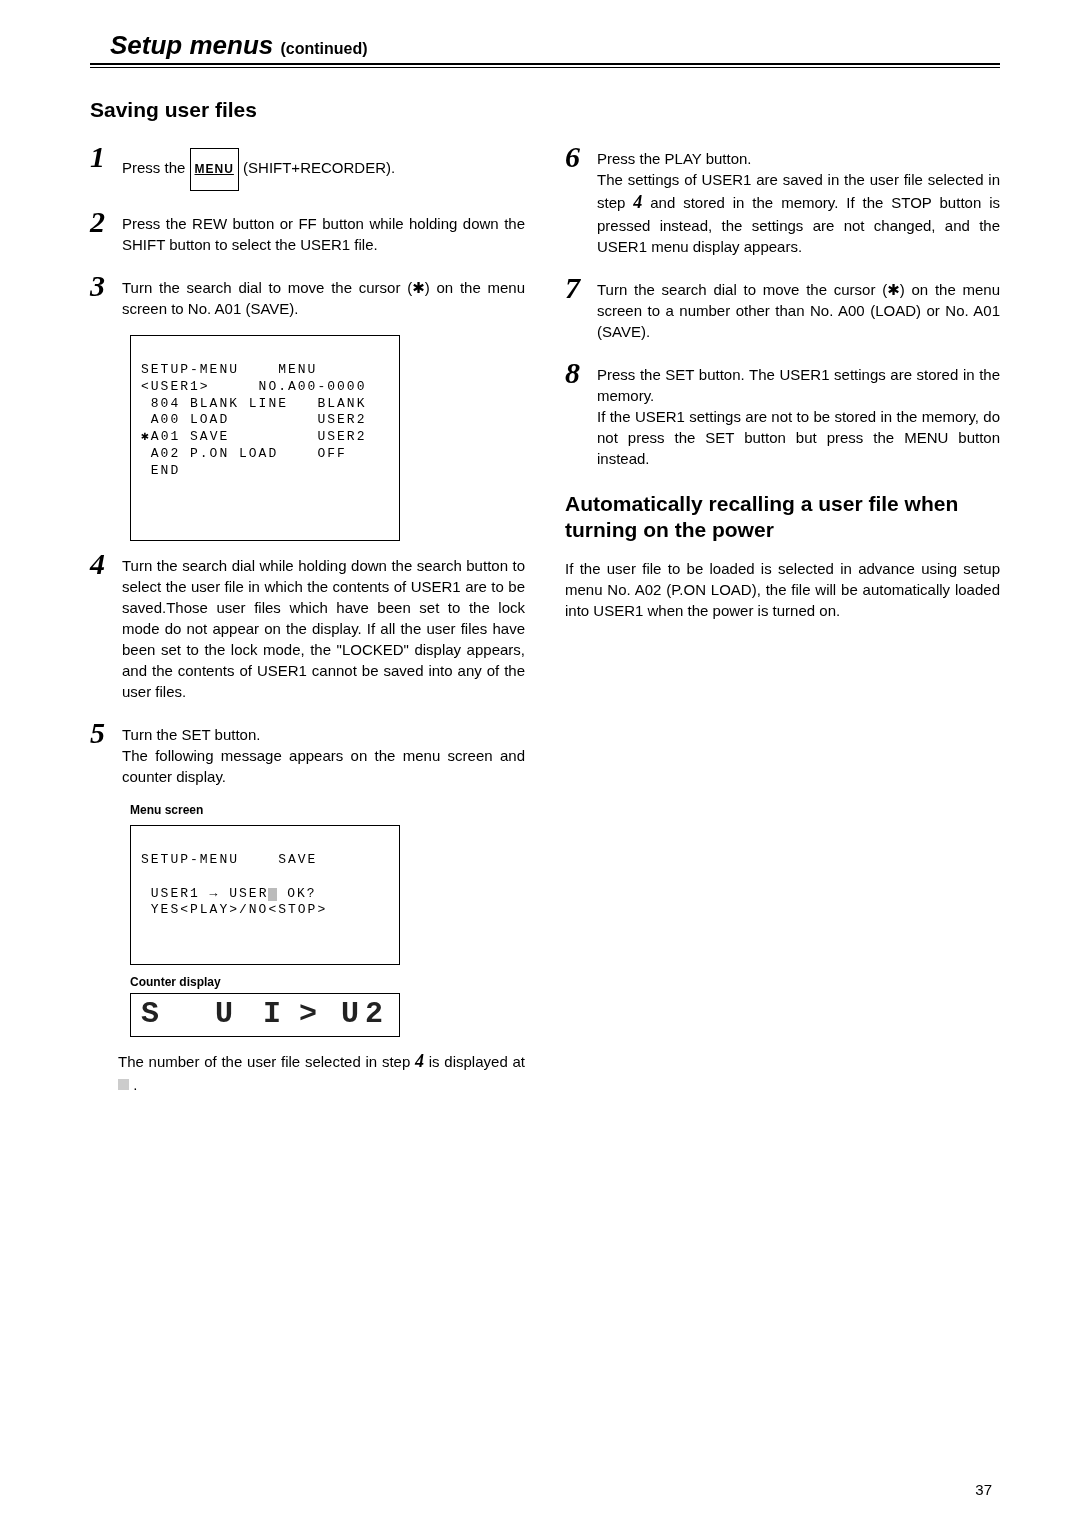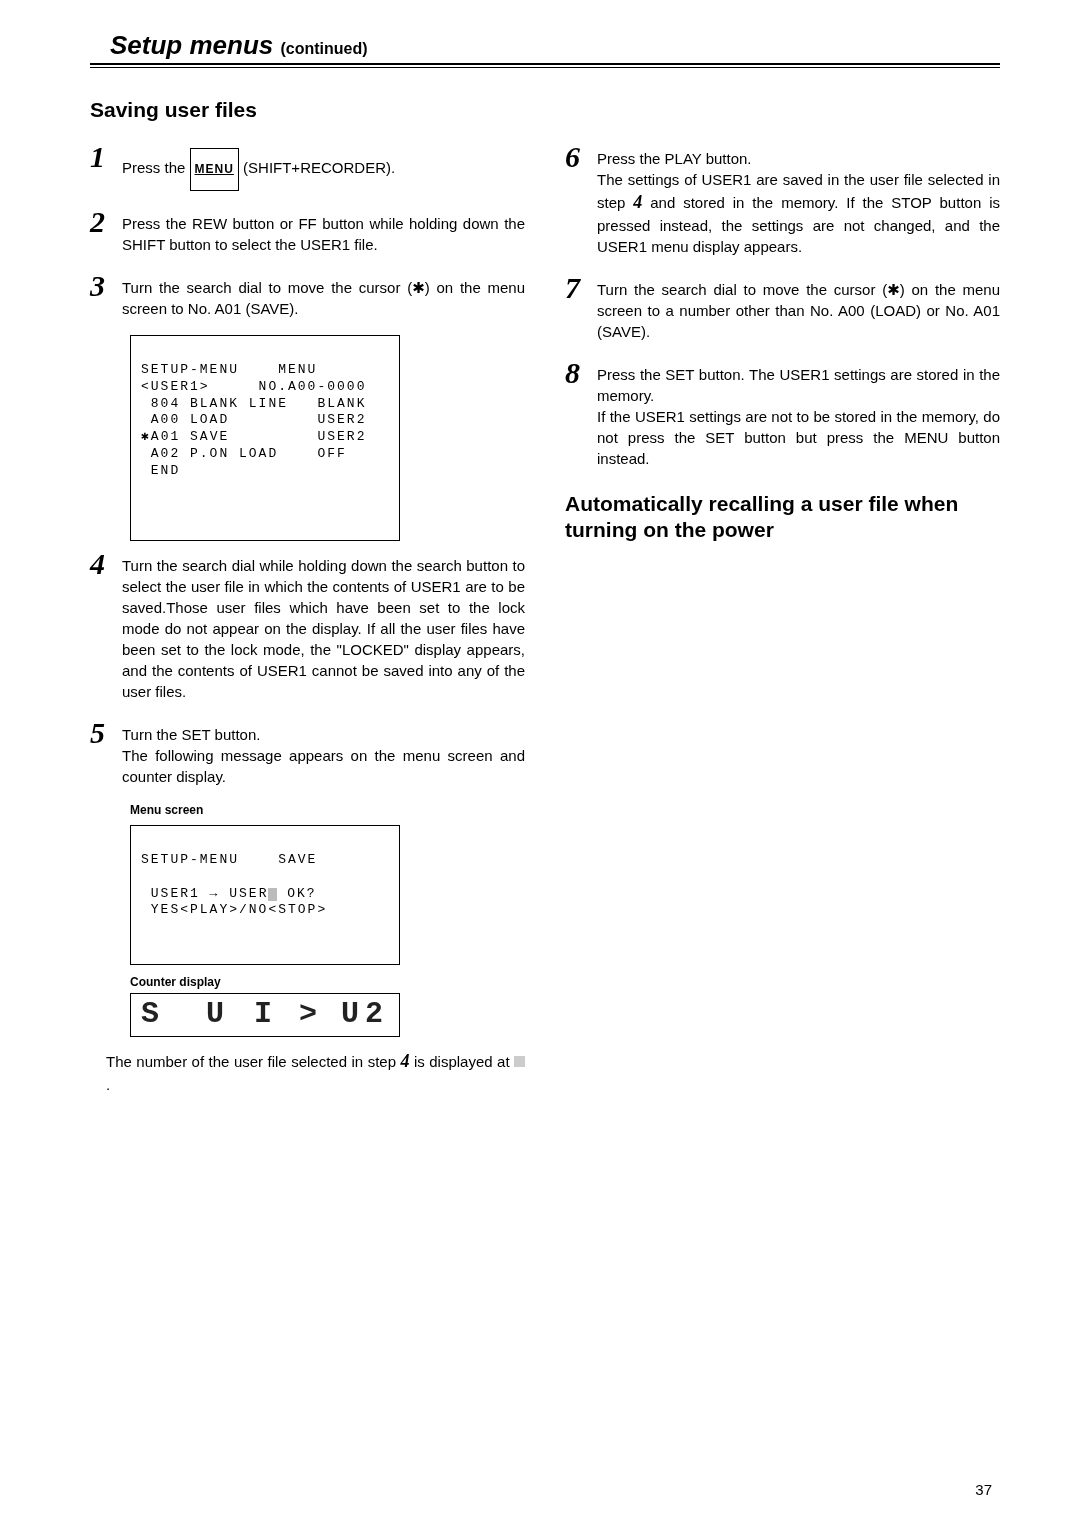--- a/index.html
+++ b/index.html
@@ -111,21 +111,21 @@
     font-family: "Courier New", monospace;
   }
   .gray-sq {
     display: inline-block;
     width: 11px;
     height: 11px;
     background: #ccc;
     vertical-align: baseline;
   }
   .after-box {
-    margin-left: 16px;
+    margin-left: 28px;
     line-height: 1.4;
     font-size: 15px;
     text-align: justify;
   }
   .subsection {
     font-size: 21px;
     font-weight: bold;
     margin: 22px 0 14px 0;
     line-height: 1.25;
   }
@@ -206,21 +206,21 @@
 
     <div class="screen-label">Menu screen</div>
     <div class="screen-box" style="height:140px;"><span>SETUP-MENU    SAVE</span>
 
 <span> USER1 </span>→<span> USER</span><span class="cursor-mark"></span><span> OK?</span>
 <span> YES&lt;PLAY&gt;/NO&lt;STOP&gt;</span></div>
 
     <div class="screen-label">Counter display</div>
     <div class="counter-box">
       <span class="seg" style="left:10px;">S</span>
-      <span class="seg" style="left:75px;text-align:right;">U I</span>
+      <span class="seg" style="left:84px;text-align:right;">U I</span>
       <span class="seg" style="left:168px;">&gt;</span>
       <span class="seg" style="left:210px;">U2</span>
     </div>
 
     <div class="after-box">
       <span>The number of the user file selected in step </span><span class="inline-step">4</span><span> is displayed at </span><span class="gray-sq"></span> .
     </div>
 
   </div>
 
@@ -242,18 +242,19 @@
     <div class="step">
       <div class="stepnum">8</div>
       <div class="stepbody">
         <span>Press the SET button. The USER1 settings are stored in the memory.</span><br>
         <span>If the USER1 settings are not to be stored in the memory, do not press the SET button but press the MENU button instead.</span>
       </div>
     </div>
 
     <div class="subsection">Automatically recalling a user file when turning on the power</div>
 
+    <div class="body-para">If the user file to be loaded is selected in advance using setup menu No. A02 (P.ON LOAD), the file will be automatically loaded into USER1 when the power is turned on.</div>
 
   </div>
 
 </div>
 
 <div class="pagenum">37</div>
 
 </body></html>

